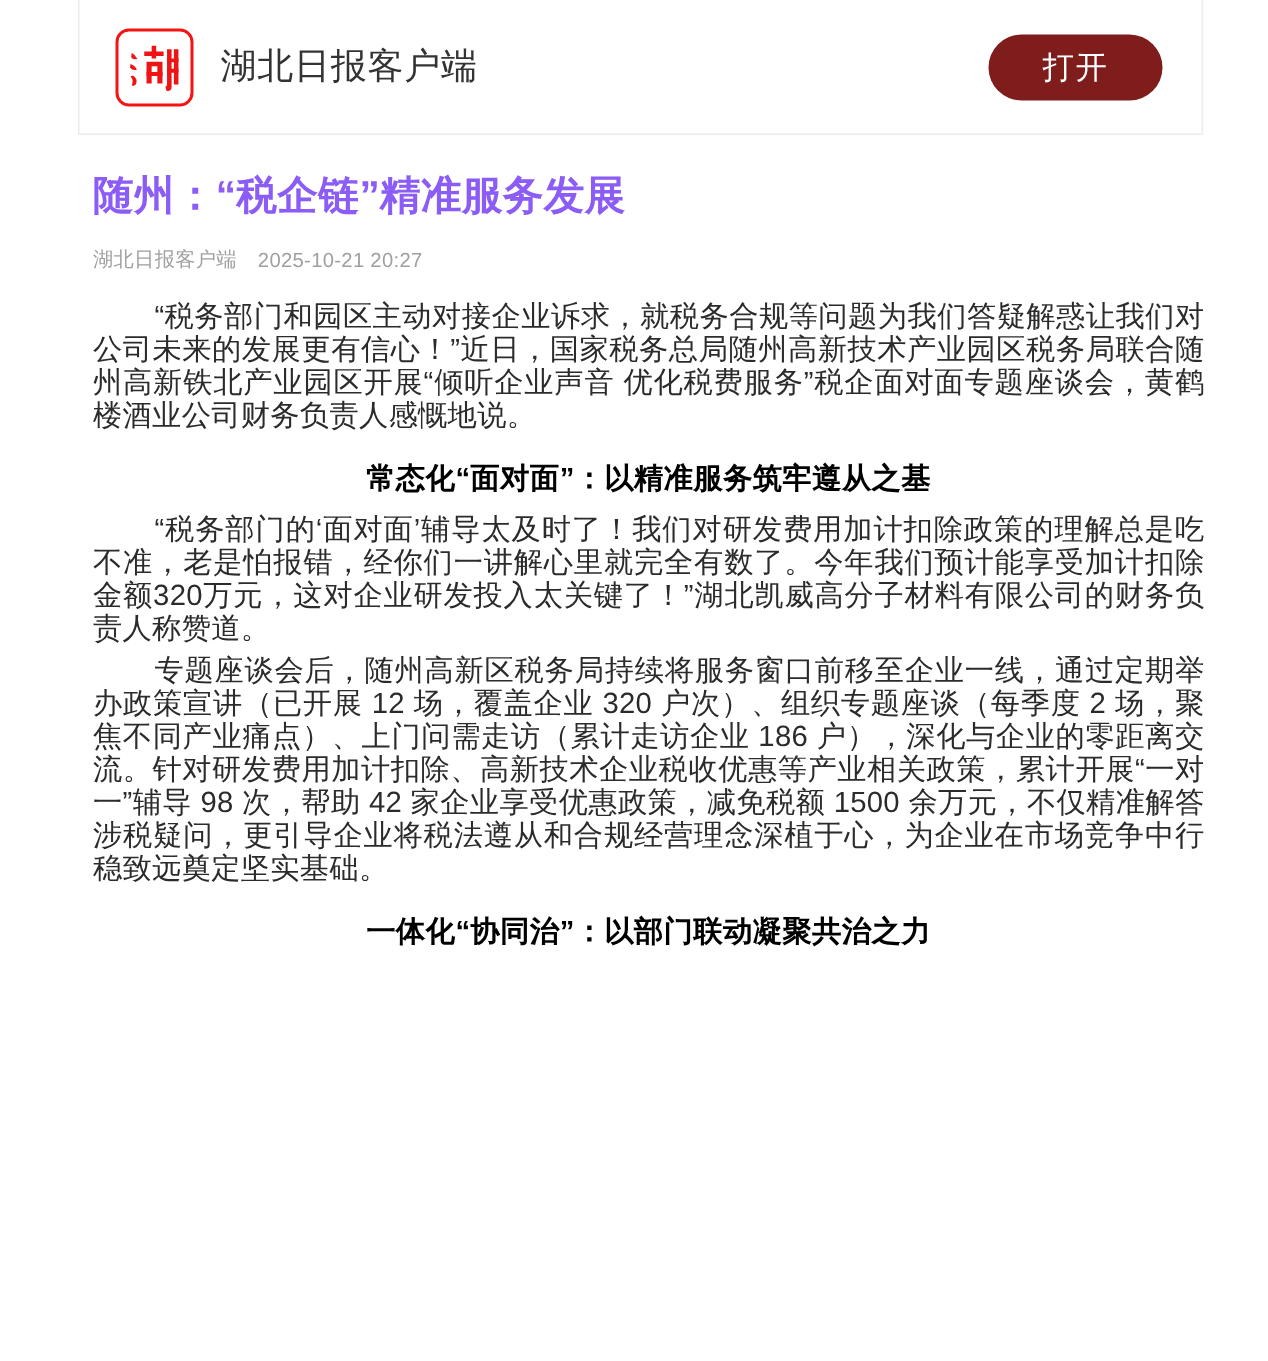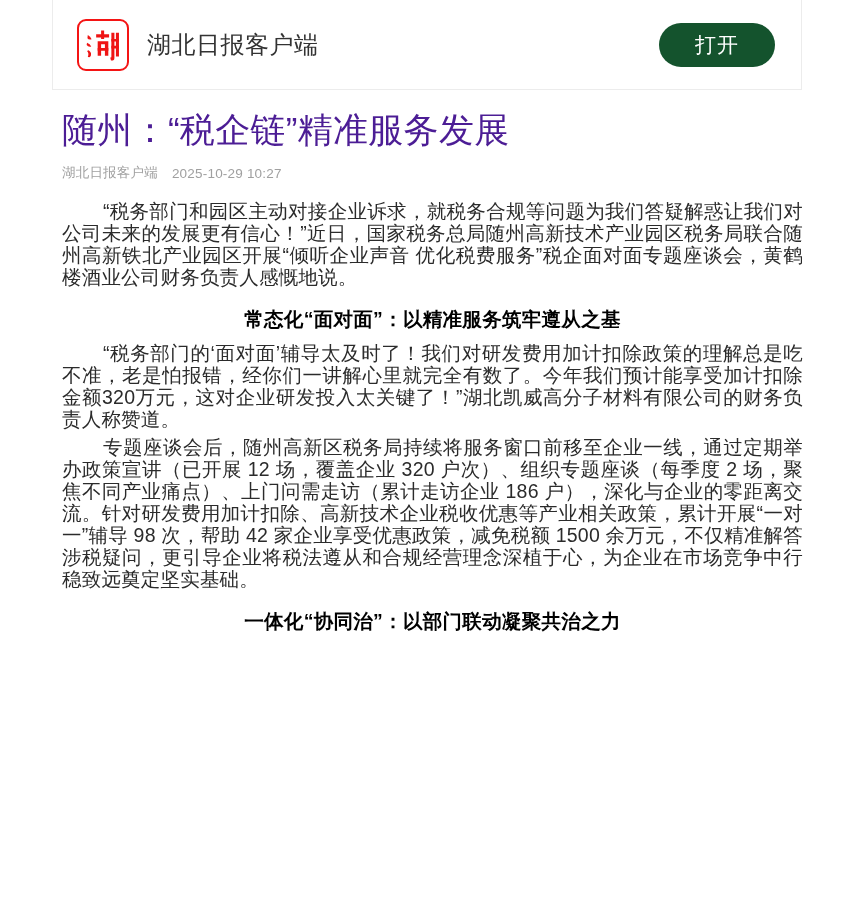--- a/index.html
+++ b/index.html
@@ -64,21 +64,21 @@
   }
 
   .app-spacer { flex: 1 1 auto; }
 
   .open-btn {
     flex: 0 0 auto;
     width: 116px;
     height: 44px;
     border: none;
     border-radius: 22px;
-    background: #14532d;
+    background: #7f1d1d;
     color: #ffffff;
     font-size: 21px;
     font-family: inherit;
     letter-spacing: 1px;
     cursor: pointer;
     display: flex;
     align-items: center;
     justify-content: center;
     padding: 0;
     margin-right: 8px;
@@ -89,24 +89,24 @@
     position: absolute;
     left: 0;
     top: 90px;
     width: 845px;
     padding: 0 42px 0 62px;
     box-sizing: border-box;
   }
 
   .article-title {
     margin: 22px 0 0 0;
-    font-size: 35px;
+    font-size: 27px;
     line-height: 36px;
-    font-weight: normal;
-    color: #4c1d95;
+    font-weight: bold;
+    color: #8b5cf6;
     letter-spacing: 0.3px;
   }
 
   .meta {
     margin-top: 16px;
     font-size: 13.5px;
     color: #a0a0a0;
     letter-spacing: 0.2px;
     display: flex;
     align-items: center;
@@ -169,21 +169,21 @@
     <div class="app-name">湖北日报客户端</div>
     <div class="app-spacer"></div>
     <button class="open-btn">打开</button>
   </div>
 
   <div class="article">
     <h1 class="article-title">随州：“税企链”精准服务发展</h1>
 
     <div class="meta">
       <span>湖北日报客户端</span>
-      <span>2025-10-29 10:27</span>
+      <span>2025-10-21 20:27</span>
     </div>
 
     <div class="body" id="article-body">
         <p class="para">“税务部门和园区主动对接企业诉求，就税务合规等问题为我们答疑解惑让我们对公司未来的发展更有信心！”近日，国家税务总局随州高新技术产业园区税务局联合随州高新铁北产业园区开展“倾听企业声音 优化税费服务”税企面对面专题座谈会，黄鹤楼酒业公司财务负责人感慨地说。</p>
         <p class="para subhead">常态化“面对面”：以精准服务筑牢遵从之基</p>
         <p class="para">“税务部门的‘面对面’辅导太及时了！我们对研发费用加计扣除政策的理解总是吃不准，老是怕报错，经你们一讲解心里就完全有数了。今年我们预计能享受加计扣除金额320万元，这对企业研发投入太关键了！”湖北凯威高分子材料有限公司的财务负责人称赞道。</p>
         <p class="para">专题座谈会后，随州高新区税务局持续将服务窗口前移至企业一线，通过定期举办政策宣讲（已开展 12 场，覆盖企业 320 户次）、组织专题座谈（每季度 2 场，聚焦不同产业痛点）、上门问需走访（累计走访企业 186 户），深化与企业的零距离交流。针对研发费用加计扣除、高新技术企业税收优惠等产业相关政策，累计开展“一对一”辅导 98 次，帮助 42 家企业享受优惠政策，减免税额 1500 余万元，不仅精准解答涉税疑问，更引导企业将税法遵从和合规经营理念深植于心，为企业在市场竞争中行稳致远奠定坚实基础。</p>
         <p class="para subhead">一体化“协同治”：以部门联动凝聚共治之力</p>
       </div>
   </div>

